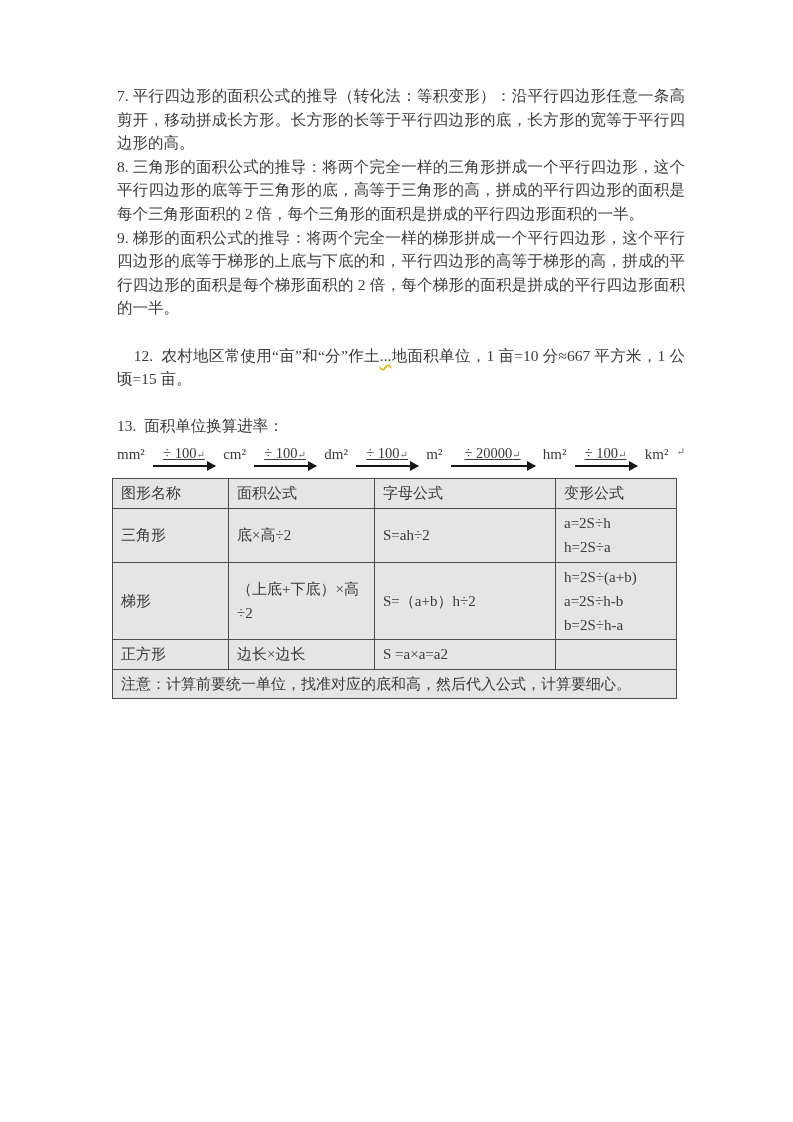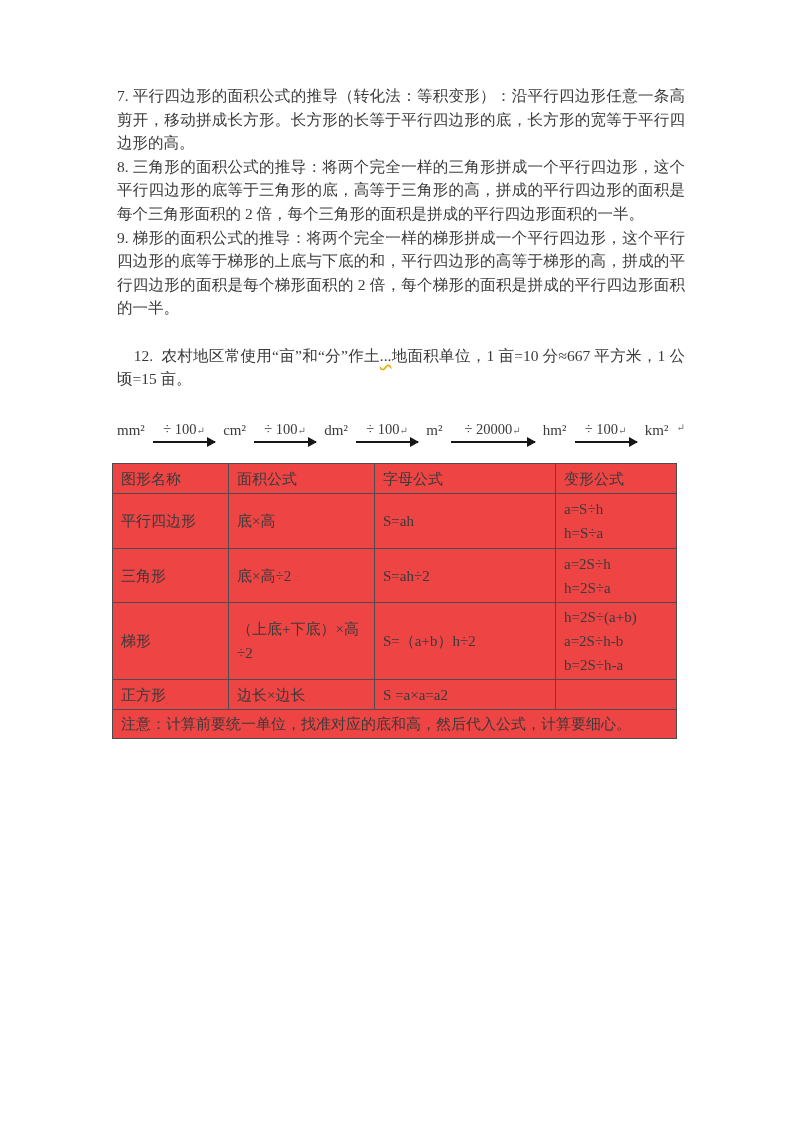--- a/index.html
+++ b/index.html
@@ -40,21 +40,22 @@
     font-size:15px;
   }
   .conv-unit{
     line-height:16px;
     white-space:nowrap;
   }
   .conv-arrow{
     display:flex;
     flex-direction:column;
     align-items:center;
-    margin-bottom:14px;
+    margin-bottom:5px;
+    text-decoration:underline;
   }
   .conv-arrow.wide{width:84px;}
   .conv-arrow.norm{width:62px;}
   .conv-op{
     font-size:14.5px;
     line-height:15px;
     white-space:nowrap;
   }
   .ret-mark{
     font-size:10px;
@@ -85,21 +86,21 @@
   table.formulas{
     border-collapse:collapse;
     table-layout:fixed;
     width:564px;
     margin-left:-5px;
     margin-top:5px;
     font-size:15px;
   }
   table.formulas td{
     border:1px solid #4c4c4c;
-    background:#ef4444;
+    background:#e5e5e5;
     padding:2px 8px;
     vertical-align:middle;
     line-height:24px;
   }
   td.pre{white-space:pre-line;line-height:25px;}
   .rh0{height:30px}.rh1{height:55px}.rh2{height:54px}.rh3{height:72px}
   .rh4{height:49px}.rh5{height:30px}.rh6{height:49px}.rh7{height:74px}.rh8{height:29px}
 </style>
 </head>
 <body>
@@ -108,20 +109,21 @@
 
   <p class="para">7. 平行四边形的面积公式的推导（转化法：等积变形）：沿平行四边形任意一条高剪开，移动拼成长方形。长方形的长等于平行四边形的底，长方形的宽等于平行四边形的高。</p>
   <p class="para">8. 三角形的面积公式的推导：将两个完全一样的三角形拼成一个平行四边形，这个平行四边形的底等于三角形的底，高等于三角形的高，拼成的平行四边形的面积是每个三角形面积的 2 倍，每个三角形的面积是拼成的平行四边形面积的一半。</p>
   <p class="para">9. 梯形的面积公式的推导：将两个完全一样的梯形拼成一个平行四边形，这个平行四边形的底等于梯形的上底与下底的和，平行四边形的高等于梯形的高，拼成的平行四边形的面积是每个梯形面积的 2 倍，每个梯形的面积是拼成的平行四边形面积的一半。</p>
 
 
   <p class="para">
     <span>12.  农村地区常使用“亩”和“分”作土</span><span class="squiggle">...</span><span>地面积单位，1 亩=10 分≈667 平方米，1 公顷=15 亩。</span>
   </p>
 
+  <p class="para">13.  面积单位换算进率：</p>
 
   <div class="conversion">
     <span class="conv-unit">mm²</span>
     <span class="conv-arrow norm">
       <span class="conv-op"><span>÷ 100</span><span class="ret-mark">↵</span></span>
       <span class="arrow-shaft"></span>
     </span>
     <span class="conv-unit">cm²</span>
     <span class="conv-arrow norm">
       <span class="conv-op"><span>÷ 100</span><span class="ret-mark">↵</span></span>
@@ -154,27 +156,20 @@
         <col style="width:181px">
         <col style="width:121px">
     </colgroup>
     <tbody>
         <tr class="rh0">
       <td>图形名称</td>
       <td>面积公式</td>
       <td>字母公式</td>
       <td>变形公式</td>
     </tr>
-    <tr class="rh1">
-      <td>平行四边形</td>
-      <td>底×高</td>
-      <td>S=ah</td>
-      <td class="pre">a=S÷h
-h=S÷a</td>
-    </tr>
     <tr class="rh2">
       <td>三角形</td>
       <td>底×高÷2</td>
       <td>S=ah÷2</td>
       <td class="pre">a=2S÷h
 h=2S÷a</td>
     </tr>
     <tr class="rh3">
       <td>梯形</td>
       <td>（上底+下底）×高÷2</td>

